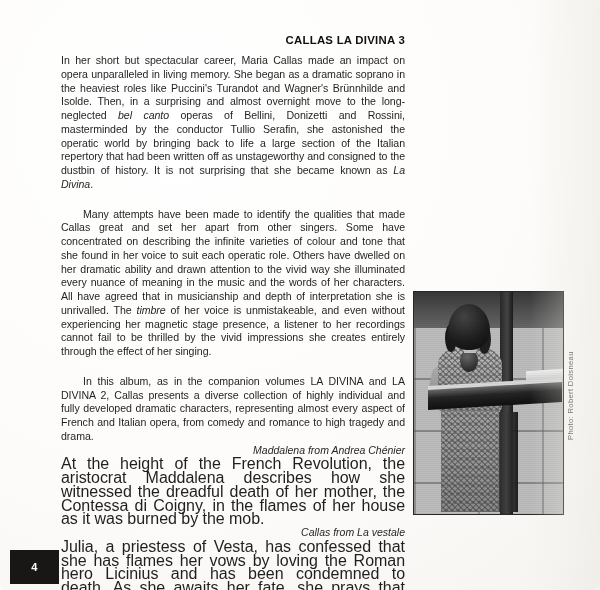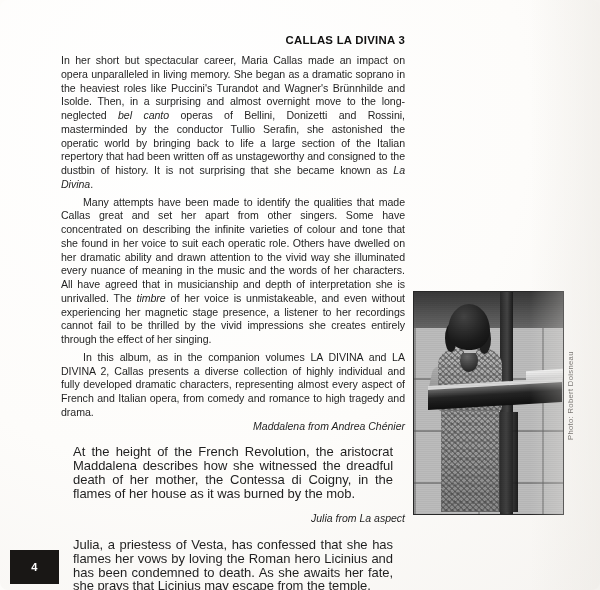--- a/index.html
+++ b/index.html
@@ -57,40 +57,40 @@
   p.body {
     margin: 0;
     font-size: 10.6px;
     line-height: 13.75px;
     text-align: justify;
     text-justify: inter-word;
     color: #1f1f1f;
     letter-spacing: -0.04px;
   }
   p.body + p.body {
-    margin-top: 4px;
+    margin-top: 16px;
   }
   p.body.indent {
     text-indent: 22px;
   }
   em { font-style: italic; }
 
   
   .char-block { margin-top: 0; }
   .char-title {
     font-style: italic;
     font-size: 10.5px;
     line-height: 13.75px;
     margin: 0;
     color: #1f1f1f;
     text-align: right;
   }
   .char-desc {
-    margin: 12px;
-    font-size: 13px;
+    margin: 0;
+    font-size: 16px;
     line-height: 13.75px;
     text-align: justify;
     color: #1f1f1f;
     letter-spacing: -0.04px;
   }
 
   
   .photo-wrap {
     position: absolute;
     left: 414px;
@@ -339,21 +339,21 @@
     <p class="body indent">Many attempts have been made to identify the qualities that made Callas great and set her apart from other singers. Some have concentrated on describing the infinite varieties of colour and tone that she found in her voice to suit each operatic role. Others have dwelled on her dramatic ability and drawn attention to the vivid way she illuminated every nuance of meaning in the music and the words of her characters. All have agreed that in musicianship and depth of interpretation she is unrivalled. The <em>timbre</em> of her voice is unmistakeable, and even without experiencing her magnetic stage presence, a listener to her recordings cannot fail to be thrilled by the vivid impressions she creates entirely through the effect of her singing.</p>
     <p class="body indent">In this album, as in the companion volumes LA DIVINA and LA DIVINA 2, Callas presents a diverse collection of highly individual and fully developed dramatic characters, representing almost every aspect of French and Italian opera, from comedy and romance to high tragedy and drama.</p>
 
 
     <div class="char-block">
       <p class="char-title">Maddalena from Andrea Chénier</p>
       <p class="char-desc">At the height of the French Revolution, the aristocrat Maddalena describes how she witnessed the dreadful death of her mother, the Contessa di Coigny, in the flames of her house as it was burned by the mob.</p>
     </div>
 
     <div class="char-block">
-      <p class="char-title">Julia from La aspect</p>
+      <p class="char-title">Callas from La vestale</p>
       <p class="char-desc">Julia, a priestess of Vesta, has confessed that she has flames her vows by loving the Roman hero Licinius and has been condemned to death. As she awaits her fate, she prays that Licinius may escape from the temple.</p>
     </div>
 
     <div class="char-block">
       <p class="char-title">Manon voice Manon</p>
       <p class="char-desc">Manon is about to leave her penniless young lover, Des Grieux, for a wealthy older man. Before departing, she bids a sad farewell to the simple apartment where she and Des Grieux have been happy together.</p>
     </div>
 
   </div>
 

